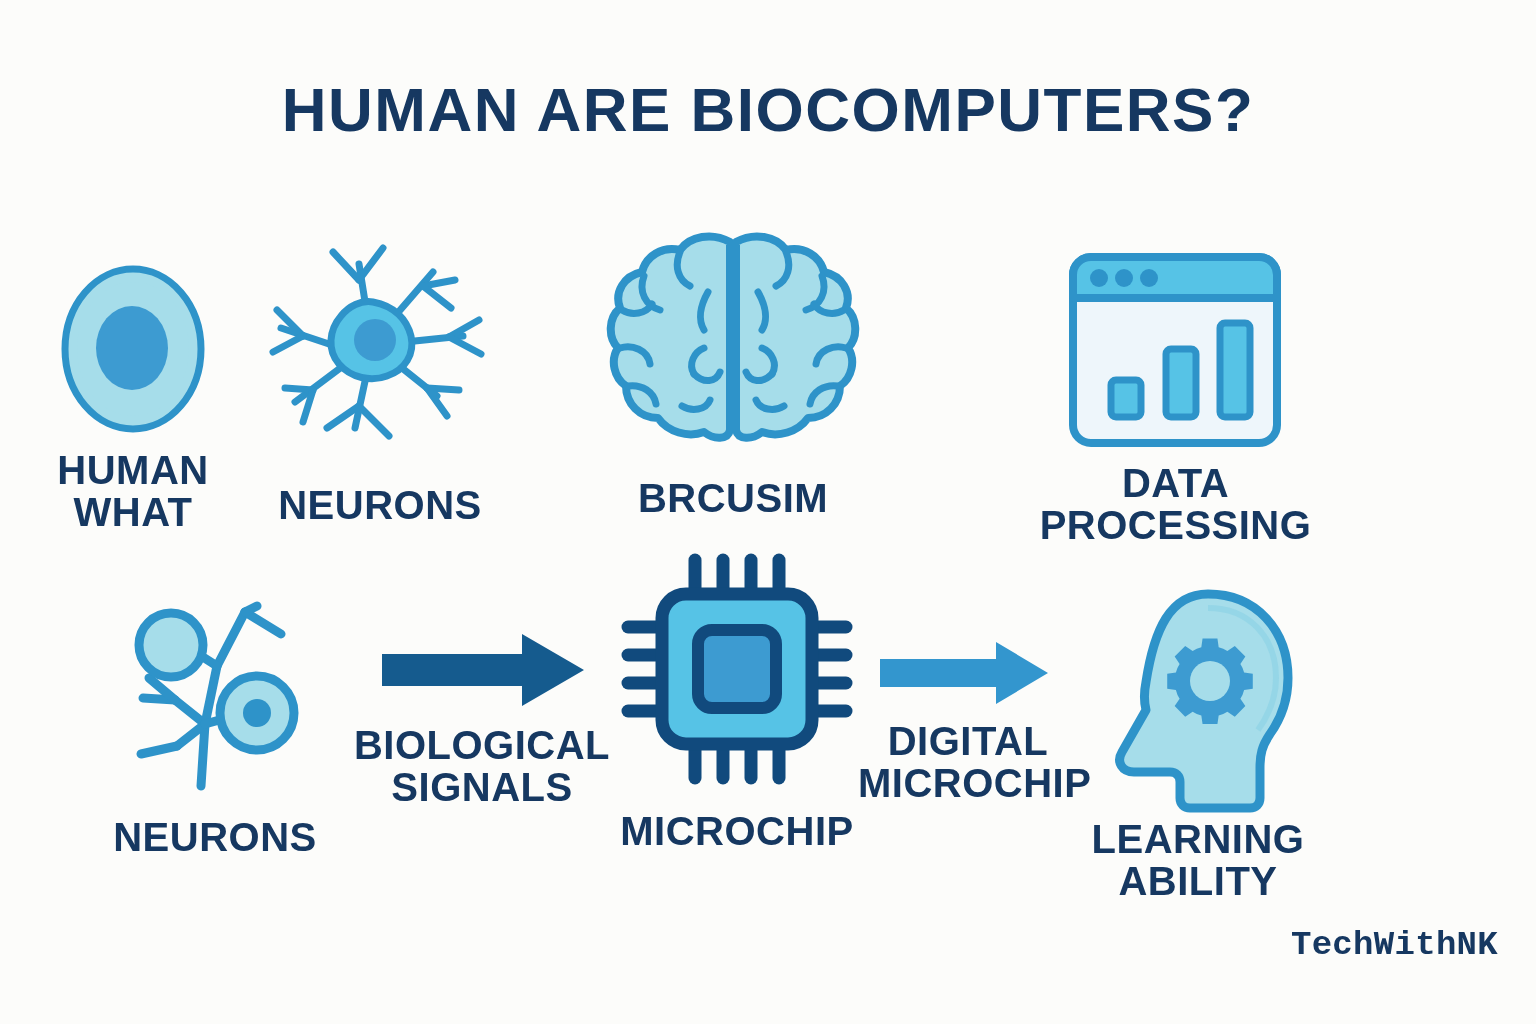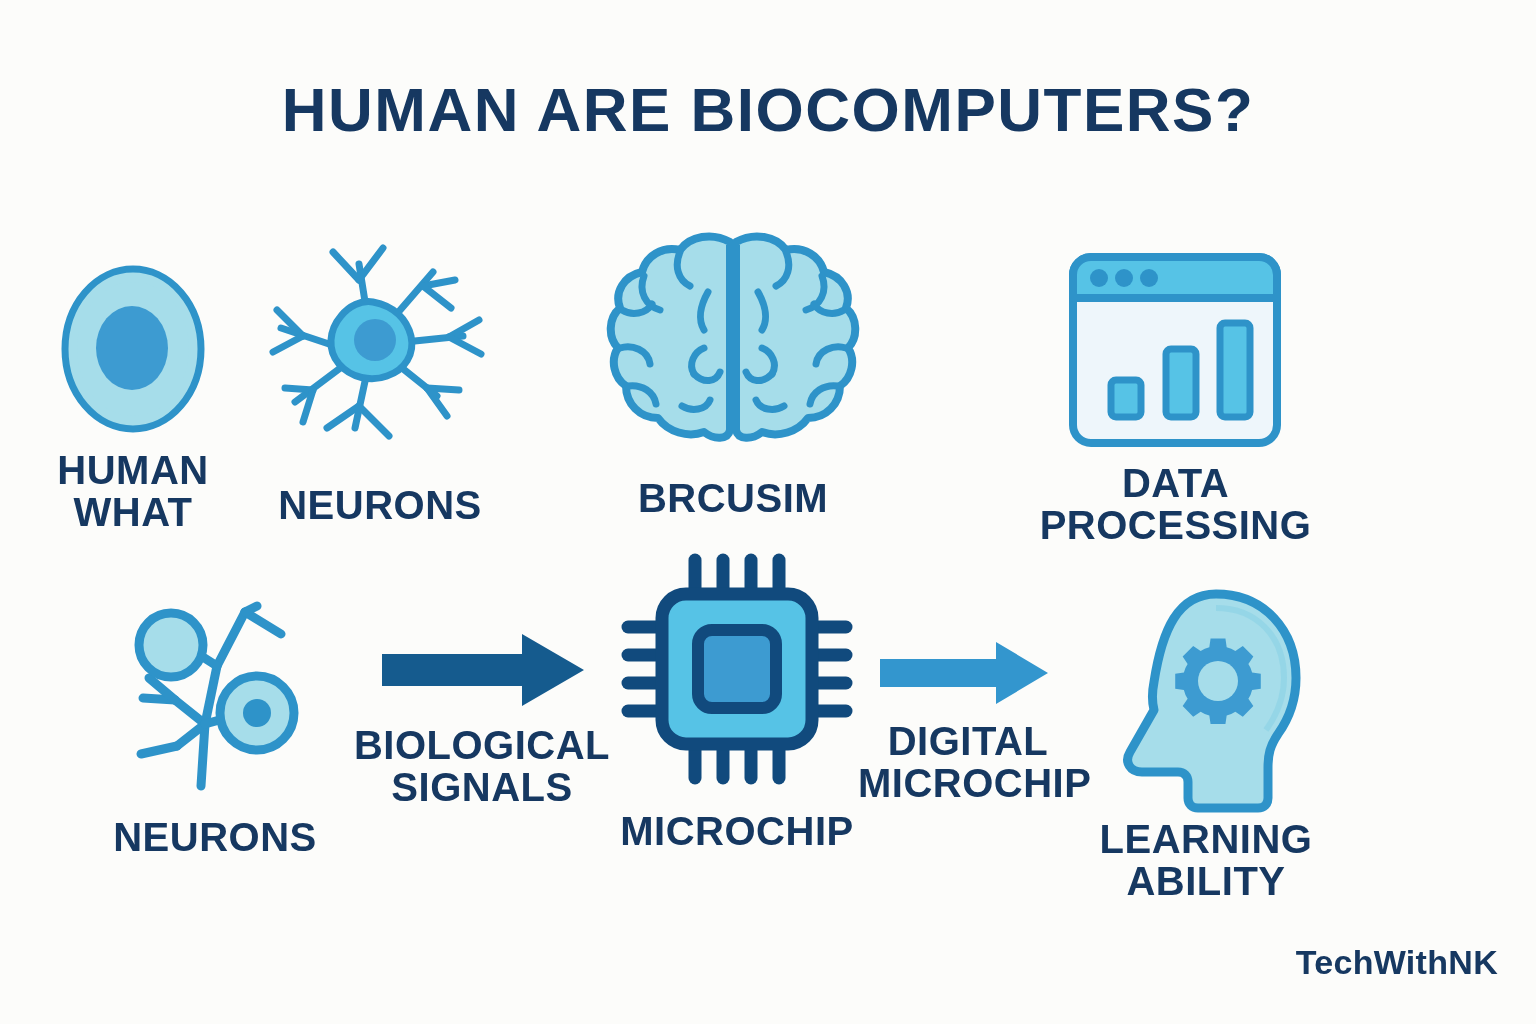--- a/index.html
+++ b/index.html
@@ -52,25 +52,26 @@
     line-height: 1.06;
     letter-spacing: 0.5px;
     white-space: pre-line;
     font-family: "Liberation Sans", sans-serif;
   }
 
   
   .watermark {
     position: absolute;
     right: 38px;
-    bottom: 42px;
+    bottom: 60px;
     font-size: 34px;
     font-weight: bold;
     color: #163861;
     letter-spacing: 0.3px;
+    font-family: Liberation Mono, monospace;
   }
 
   svg { display: block; overflow: visible; }
 </style>
 </head>
 <body style="background: rgb(252, 252, 250);">
 
 <div class="stage">
 
   <div class="title">HUMAN ARE BIOCOMPUTERS?</div>
@@ -247,21 +248,21 @@
   <div class="node" style="left:880px; top:642px;">
     <div class="icon-wrap">
       <svg width="168" height="62" viewBox="0 0 168 62">
         <path d="M0 17 L116 17 L116 0 L168 31 L116 62 L116 45 L0 45 Z" fill="#3396ce"></path>
       </svg>
     </div>
     <div class="label" style="left:-22px; top:78px; width:220px;">DIGITAL
 MICROCHIP</div>
   </div>
 
-  <div class="node" style="left:1098px; top:586px;margin-left:8px;">
+  <div class="node" style="left:1098px; top:586px;">
     <div class="icon-wrap">
       <svg width="200" height="230" viewBox="0 0 200 230">
         <path d="M110 8 C158 8 190 44 190 92 C190 116 182 134 172 148
                  C164 160 162 168 162 182 L162 212 C162 218 158 222 152 222
                  L92 222 C86 222 82 218 82 212 L82 196 C82 190 78 186 72 186
                  L36 186 C24 186 18 176 24 166 L48 124 C46 116 46 106 48 96
                  C56 44 72 8 110 8 Z" fill="#a6ddea" stroke="#2e93c9" stroke-width="9" stroke-linejoin="round"></path>
         <path d="M110 22 C150 22 178 50 178 92 C178 114 170 130 160 144" fill="none" stroke="#8fd3e6" stroke-width="6" opacity="0.7"></path>
 
         <g transform="translate(112,86)">

